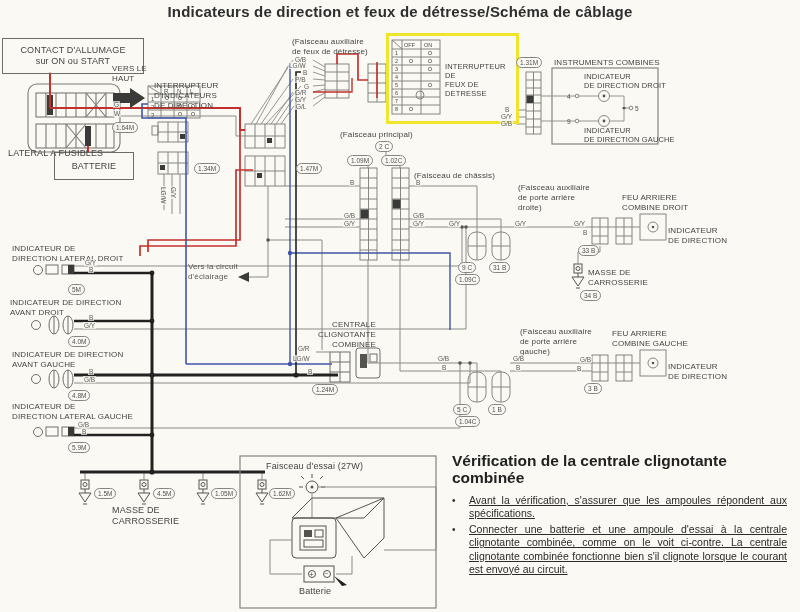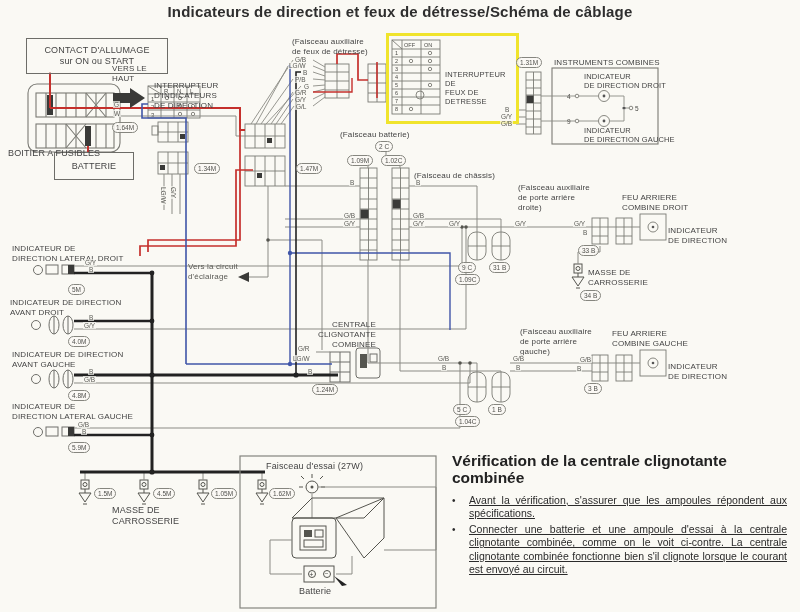--- a/index.html
+++ b/index.html
@@ -331,48 +331,48 @@
     <polygon points="347,585 334,576 342,586" fill="#222" stroke="none"></polygon>
   </g>
   <g fill="#3a3a38" font-size="6.5" font-family="Liberation Sans,sans-serif">
     <text x="309.5" y="576.5">+</text>
     <text x="324.8" y="576.3">−</text>
   </g>
 </svg>
 
   <div class="abs ttl" style="left:130px;top:3px;width:540px;">Indicateurs de direction et feux de détresse/Schéma de câblage</div>
 
-  <div class="abs box" style="left:26px;top:38px;width:140px;height:34px;">
+  <div class="abs box" style="left:2px;top:38px;width:140px;height:34px;">
     <div class="lbl big">CONTACT D'ALLUMAGE
 sur ON ou START</div>
   </div>
   <div class="abs box" style="left:54px;top:152px;width:78px;height:26px;">
     <div class="lbl big">BATTERIE</div>
   </div>
 
   <div class="abs lbl" style="left:112px;top:64px;">VERS LE
 HAUT</div>
   <div class="abs lbl" style="left:154px;top:55px;margin-top:26px;">INTERRUPTEUR
 D'INDICATEURS
 DE DIRECTION</div>
-  <div class="abs lbl big" style="left:8px;top:148px;">BOITIER A FUSIBLES</div>
+  <div class="abs lbl big" style="left:8px;top:148px;">LATERAL A FUSIBLES</div>
   <div class="abs lbl" style="left:292px;top:37px;">(Faisceau auxiliaire
 de feux de détresse)</div>
 
   <div class="abs ybox" style="left:386px;top:33px;width:127px;height:85px;"></div>
-  <div class="abs lbl" style="left:445px;top:62px;width:68px;font-size:7.5px;margin-top:8px;">INTERRUPTEUR DE
+  <div class="abs lbl" style="left:445px;top:62px;width:68px;font-size:7.5px;">INTERRUPTEUR DE
 FEUX DE DETRESSE</div>
 
   <div class="abs lbl" style="left:554px;top:58px;">INSTRUMENTS COMBINES</div>
   <div class="abs lbl" style="left:584px;top:72px;font-size:7.5px;">INDICATEUR
 DE DIRECTION DROIT</div>
   <div class="abs lbl" style="left:584px;top:126px;font-size:7.5px;">INDICATEUR
 DE DIRECTION GAUCHE</div>
 
-  <div class="abs lbl" style="left:340px;top:130px;">(Faisceau batterie)</div>
+  <div class="abs lbl" style="left:340px;top:130px;">(Faisceau principal)</div>
   <div class="abs lbl" style="left:414px;top:171px;">(Faisceau de châssis)</div>
   <div class="abs lbl" style="left:518px;top:183px;">(Faisceau auxiliaire
 de porte arrière
 droite)</div>
   <div class="abs lbl" style="left:622px;top:193px;">FEU ARRIERE
 COMBINE DROIT</div>
   <div class="abs lbl" style="left:668px;top:226px;">INDICATEUR
 DE DIRECTION</div>
   <div class="abs lbl" style="left:588px;top:268px;">MASSE DE
 CARROSSERIE</div>

